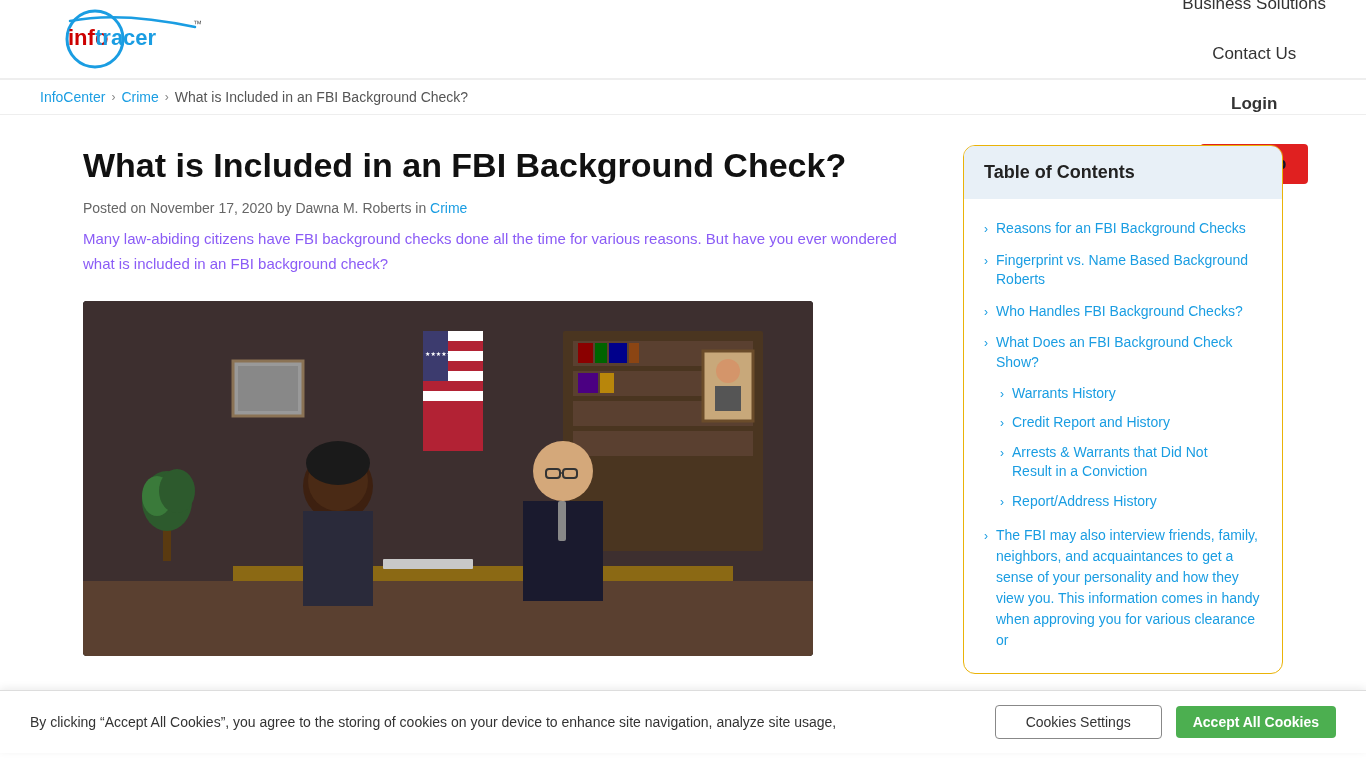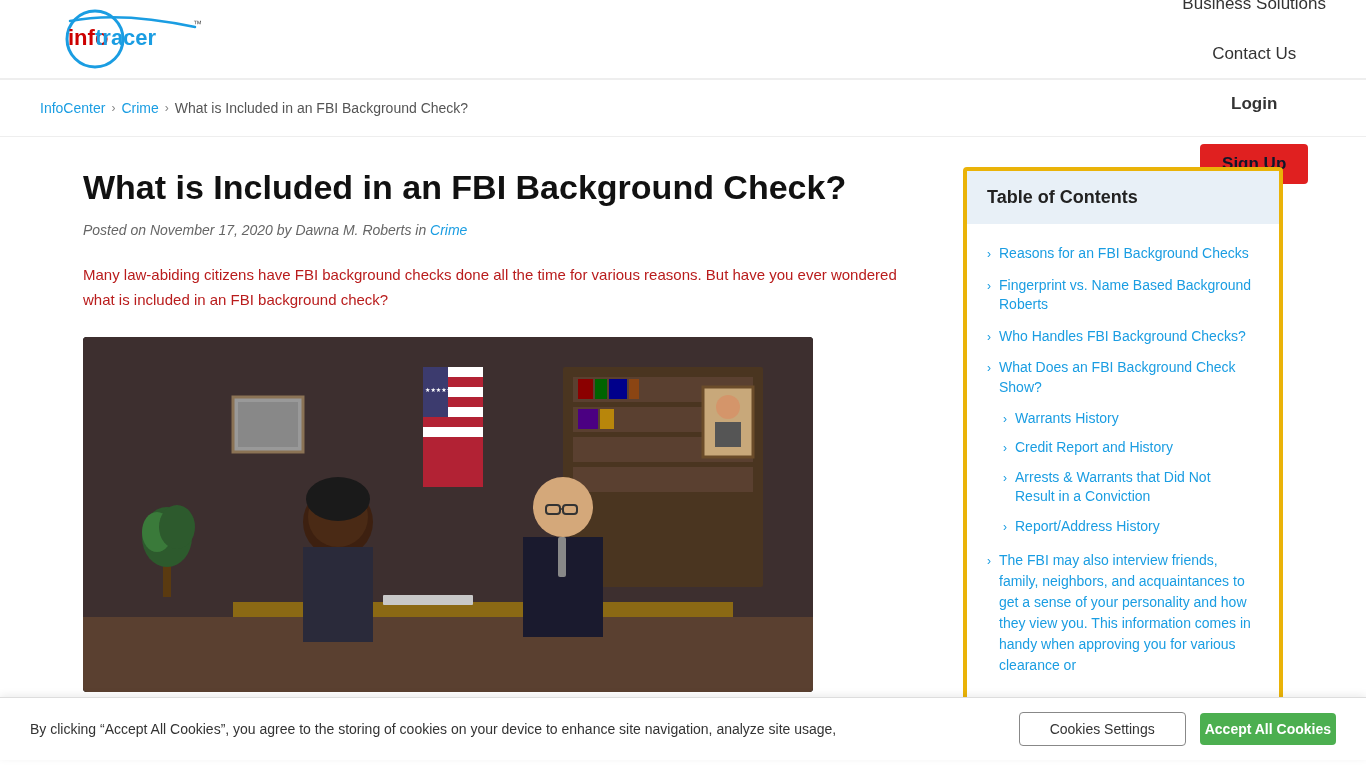--- a/index.html
+++ b/index.html
@@ -22,21 +22,21 @@
     .btn-login { text-decoration: none; color: #333; font-size: 17px; font-weight: 700; }
     .btn-signup {
       background: #e02020; color: #0f172a; border: none;
       padding: 10px 22px; border-radius: 4px;
       font-size: 17px; font-weight: bold; cursor: pointer;
       text-decoration: none;
     }
 
     
     .breadcrumb {
-      padding: 20px 40px;
+      padding: 9px 40px;
       font-size: 14px; color: #555;
       display: flex; align-items: center; gap: 6px;
       border-bottom: 1px solid #eee;
     }
     .breadcrumb a { color: #1a9de2; text-decoration: none; }
     .breadcrumb .sep { color: #888; font-size: 12px; }
 
     
     .main-container {
       max-width: 1280px; margin: 0 auto;
@@ -44,39 +44,39 @@
       display: flex; gap: 40px;
     }
 
     
     .article-content { flex: 1; min-width: 0; }
     .article-title {
       font-size: 34px; font-weight: bold; color: #111;
       margin-bottom: 14px; line-height: 1.2;
     }
     .article-meta {
-      font-size: 14px; color: #666; margin-bottom: 24px; font-style: italic;
+      font-size: 14px; color: #666; margin-bottom: 10px;
     }
     .article-meta a { color: #1a9de2; text-decoration: none; }
     .article-intro {
-      font-size: 15px; line-height: 1.7; color: #b91c1c; margin-bottom: 24px;
+      font-size: 15px; line-height: 1.7; color: #8b5cf6; margin-bottom: 24px;
     }
     .article-image {
       width: 100%; max-width: 730px; height: 355px;
       background: linear-gradient(135deg, #2c2c2c 0%, #4a4a4a 40%, #1a1a1a 100%);
       border-radius: 4px; overflow: hidden; position: relative;
       display: flex; align-items: center; justify-content: center;
     }
     
     .article-image svg { width: 100%; height: 100%; }
 
     
     .sidebar { width: 320px; flex-shrink: 0; }
     .toc-box {
-      border: 4px solid #eab308; border-radius: 4px; overflow: hidden;
+      border: 1px solid #eab308; border-radius: 12px; overflow: hidden;
     }
     .toc-header {
       background: #e8f0f7; padding: 16px 20px;
       font-size: 18px; font-weight: bold; color: #222;
     }
     .toc-list { padding: 14px 0; }
     .toc-item {
       display: flex; align-items: flex-start; gap: 8px;
       padding: 6px 20px; color: #1a9de2; font-size: 14px;
       cursor: pointer; line-height: 1.4;
@@ -88,37 +88,37 @@
       cursor: pointer; line-height: 1.4;
     }
     .toc-longer {
       padding: 8px 20px; color: #1a9de2; font-size: 14px;
       display: flex; align-items: flex-start; gap: 8px; line-height: 1.5;
       cursor: pointer;
     }
 
     
     .cookie-banner {
-      position: fixed; bottom: 8px; left: 0; right: 0;
+      position: fixed; bottom: 15px; left: 0; right: 0;
       background: #fff; border-top: 1px solid #ddd;
       padding: 14px 30px;
       display: flex; align-items: center; justify-content: space-between;
       font-size: 14px; color: #333; z-index: 999;
       box-shadow: 0 -2px 8px rgba(0,0,0,0.08);
     }
     .cookie-text { flex: 1; margin-right: 20px; }
     .cookie-actions { display: flex; gap: 14px; align-items: center; flex-shrink: 0; }
     .btn-cookies-settings {
       background: #fff; border: 1px solid #888;
       padding: 8px 30px; border-radius: 4px; cursor: pointer;
       font-size: 14px; color: #333;
     }
     .btn-accept-cookies {
       background: #4caf50; color: #fff; border: none;
-      padding: 8px 5px; border-radius: 4px; cursor: pointer;
+      padding: 8px 17px; border-radius: 4px; cursor: pointer;
       font-size: 14px; font-weight: bold;
     }
   </style>
 </head>
 <body>
 
 <nav>
   <div class="logo-area">
     <div class="logo-text">
       <svg width="175" height="60" viewBox="0 0 175 60">

